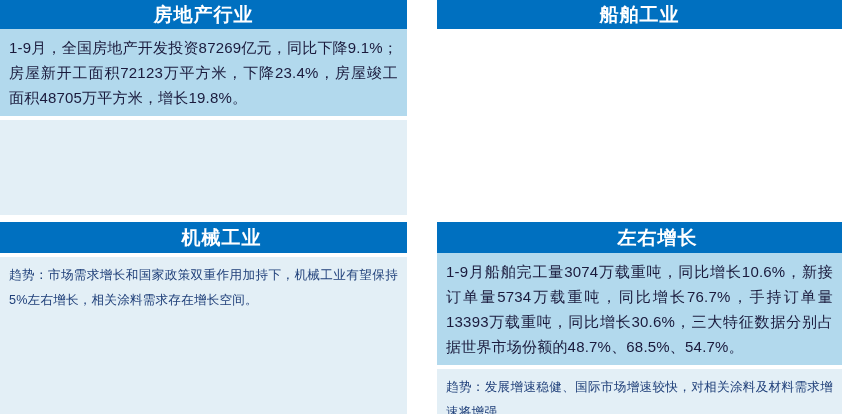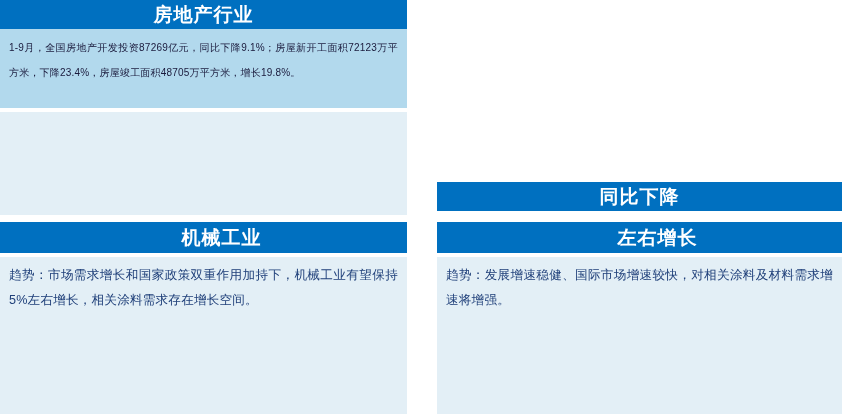--- a/index.html
+++ b/index.html
@@ -26,38 +26,37 @@
     width: 842px;
     height: 414px;
   }
   .cell-spacer { background: #ffffff; }
 
   .panel {
     display: flex;
     flex-direction: column;
     background: #ffffff;
     overflow: hidden;
-    justify-content: flex-end;
   }
   .panel-header {
     background: #0070c0;
     color: #ffffff;
     font-size: 19px;
     font-weight: bold;
     letter-spacing: 1px;
     text-align: center;
     line-height: 29px;
     height: 29px;
     flex: 0 0 29px;
     user-select: none;
   }
   .panel-body {
     background: #b2d9ed;
     color: #1a1a3c;
-    font-size: 10px;
+    font-size: 15px;
     line-height: 25px;
     padding: 6px 9px 6px 9px;
     box-sizing: border-box;
     letter-spacing: 0.2px;
   }
   .panel-gap {
     background: #ffffff;
     flex: 0 0 4px;
   }
   .panel-trend {
@@ -97,40 +96,43 @@
         <p>1-9月，全国房地产开发投资87269亿元，同比下降9.1%；房屋新开工面积72123万平方米，下降23.4%，房屋竣工面积48705万平方米，增长19.8%。</p>
       </div>
       <div class="panel-gap"></div>
       <div class="panel-trend">
       </div>
     </div>
 
     <div class="cell-spacer"></div>
 
     <div class="panel r1">
-      <div class="panel-header">同比下降</div>
+      <div class="panel-header">船舶工业</div>
       <div class="panel-gap"></div>
     </div>
 
     <div class="cell-spacer"></div>
     <div class="cell-spacer"></div>
     <div class="cell-spacer"></div>
 
     <div class="panel r2">
       <div class="panel-header">机械工业</div>
       <div class="panel-gap"></div>
       <div class="panel-trend">
         <p>趋势：市场需求增长和国家政策双重作用加持下，机械工业有望保持5%左右增长，相关涂料需求存在增长空间。</p>
       </div>
     </div>
 
     <div class="cell-spacer"></div>
 
     <div class="panel r2">
       <div class="panel-header">左右增长</div>
+      <div class="panel-body">
+        <p>1-9月船舶完工量3074万载重吨，同比增长10.6%，新接订单量5734万载重吨，同比增长76.7%，手持订单量13393万载重吨，同比增长30.6%，三大特征数据分别占据世界市场份额的48.7%、68.5%、54.7%。</p>
+      </div>
       <div class="panel-gap"></div>
       <div class="panel-trend">
         <p>趋势：发展增速稳健、国际市场增速较快，对相关涂料及材料需求增速将增强。</p>
       </div>
     </div>
 
   </div>
 </div>
 
 </body></html>

